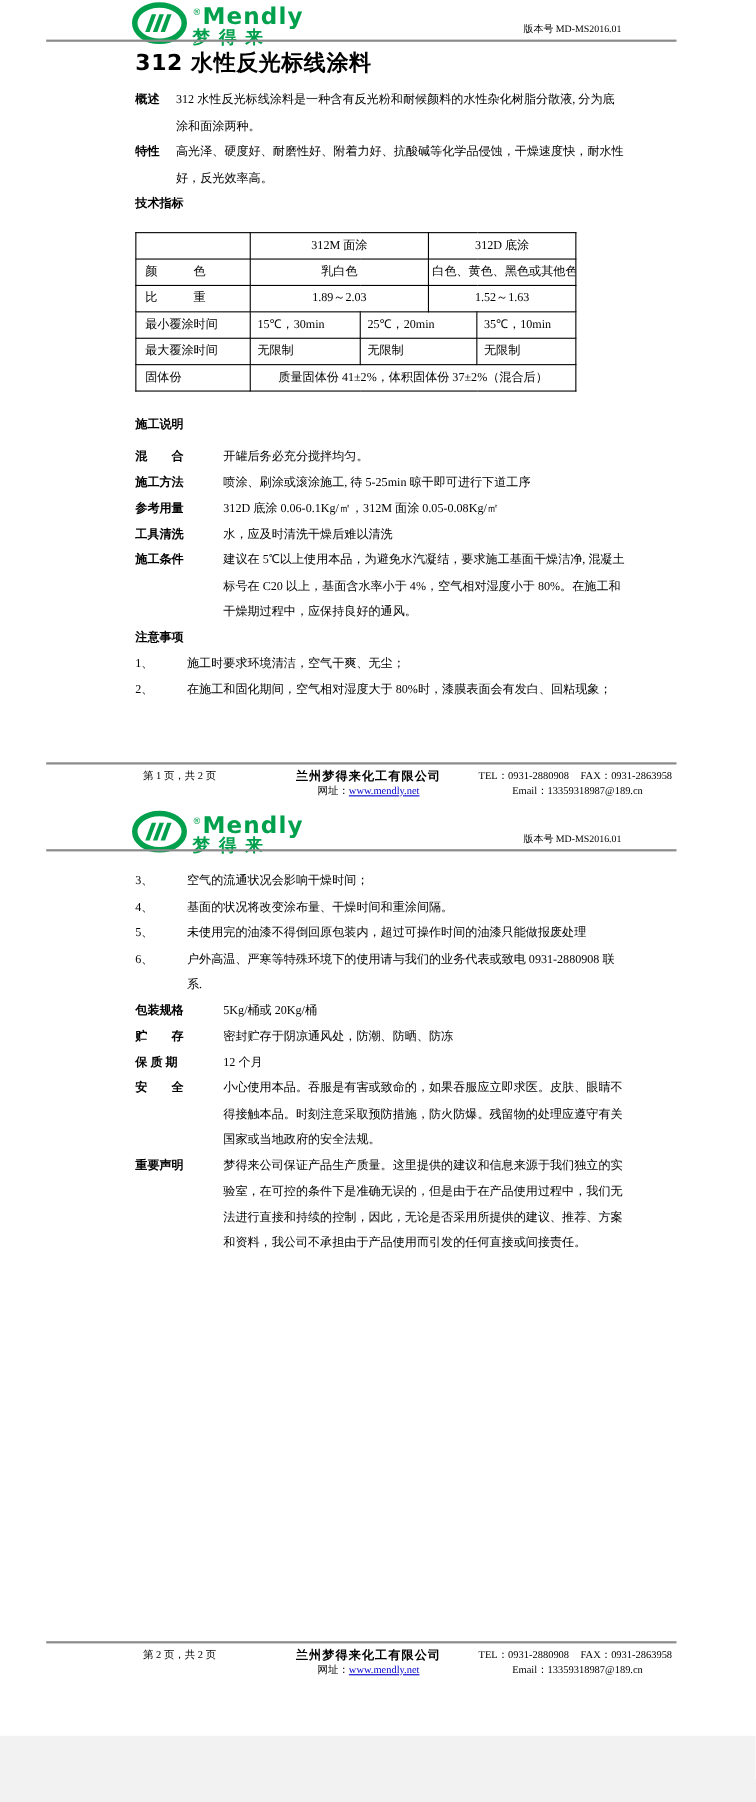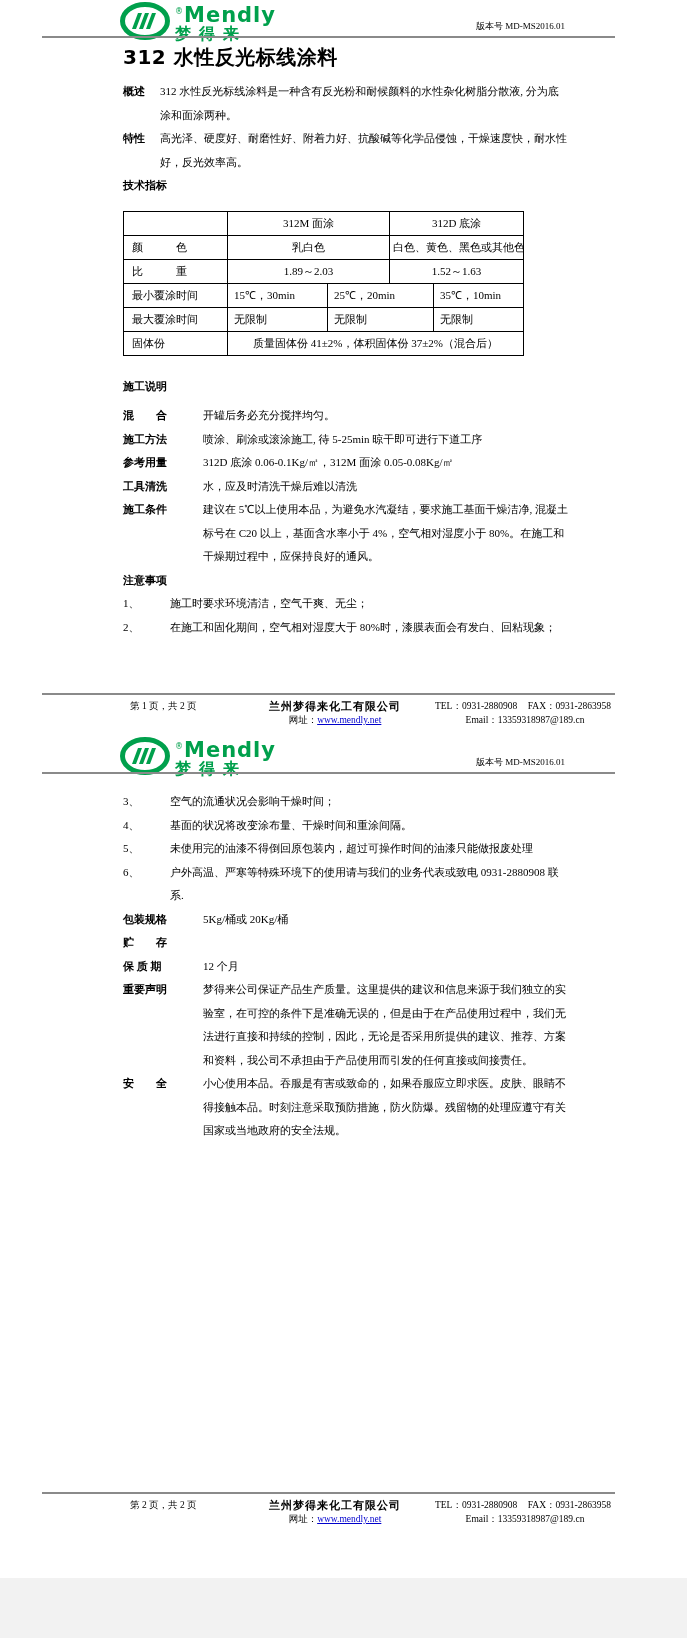--- a/index.html
+++ b/index.html
@@ -224,35 +224,36 @@
 
   <div class="w80">
 
       <div class="kv-row">
         <div class="kv-label">包装规格</div>
         <div class="kv-text">5Kg/桶或 20Kg/桶</div>
       </div>
 
       <div class="kv-row">
         <div class="kv-label">贮　　存</div>
+        <div class="kv-text">密封贮存于阴凉通风处，防潮、防晒、防冻</div>
       </div>
 
       <div class="kv-row">
         <div class="kv-label">保 质 期</div>
         <div class="kv-text">12 个月</div>
       </div>
 
       <div class="kv-row">
+        <div class="kv-label">安　　全</div>
+        <div class="kv-text">小心使用本品。吞服是有害或致命的，如果吞服应立即求医。皮肤、眼睛不得接触本品。时刻注意采取预防措施，防火防爆。残留物的处理应遵守有关国家或当地政府的安全法规。</div>
+      </div>
+
+      <div class="kv-row">
         <div class="kv-label">重要声明</div>
         <div class="kv-text">梦得来公司保证产品生产质量。这里提供的建议和信息来源于我们独立的实验室，在可控的条件下是准确无误的，但是由于在产品使用过程中，我们无法进行直接和持续的控制，因此，无论是否采用所提供的建议、推荐、方案和资料，我公司不承担由于产品使用而引发的任何直接或间接责任。</div>
-      </div>
-
-      <div class="kv-row">
-        <div class="kv-label">安　　全</div>
-        <div class="kv-text">小心使用本品。吞服是有害或致命的，如果吞服应立即求医。皮肤、眼睛不得接触本品。时刻注意采取预防措施，防火防爆。残留物的处理应遵守有关国家或当地政府的安全法规。</div>
       </div>
     </div>
 </div>
 
 <div class="footer" style="top:1492px;">
   <div class="f-left">第 2 页，共 2 页</div>
   <div class="f-center">
     <div class="f-company">兰州梦得来化工有限公司</div>
     <div><span>网址：</span><a class="link">www.mendly.net</a></div>
   </div>

